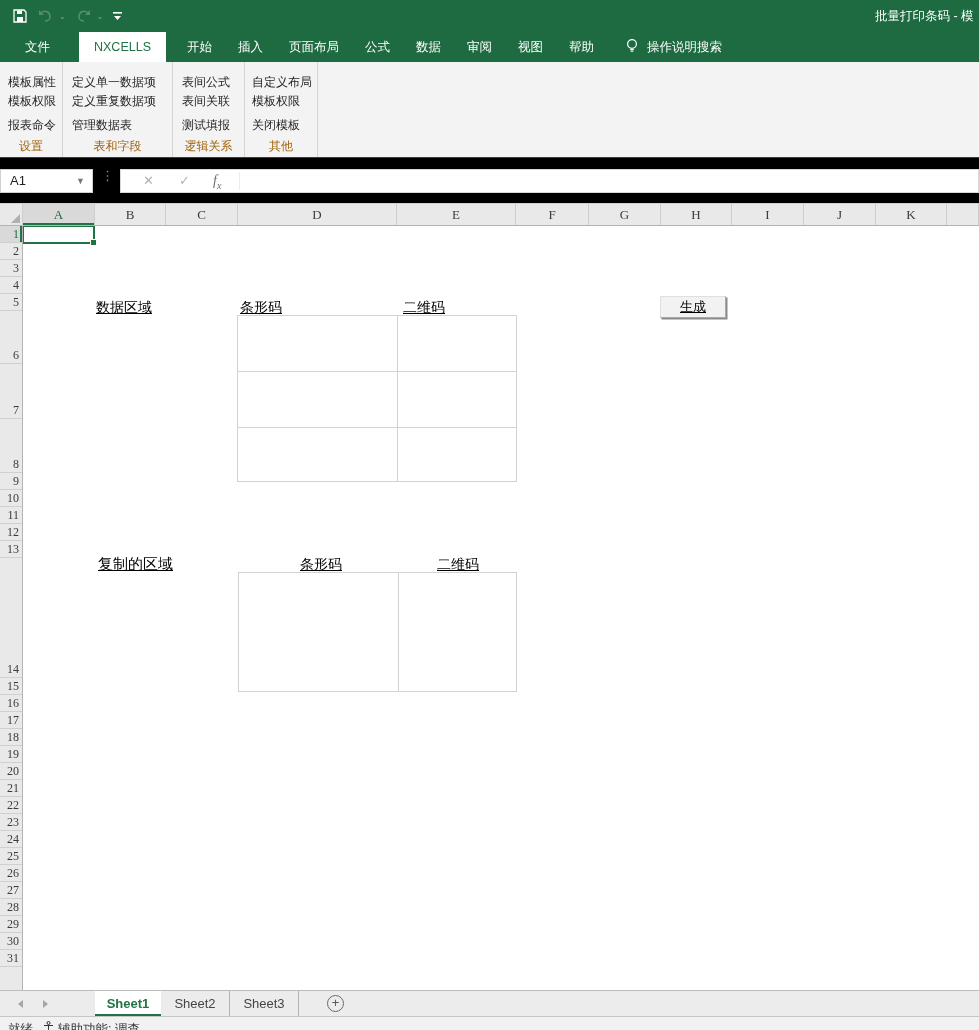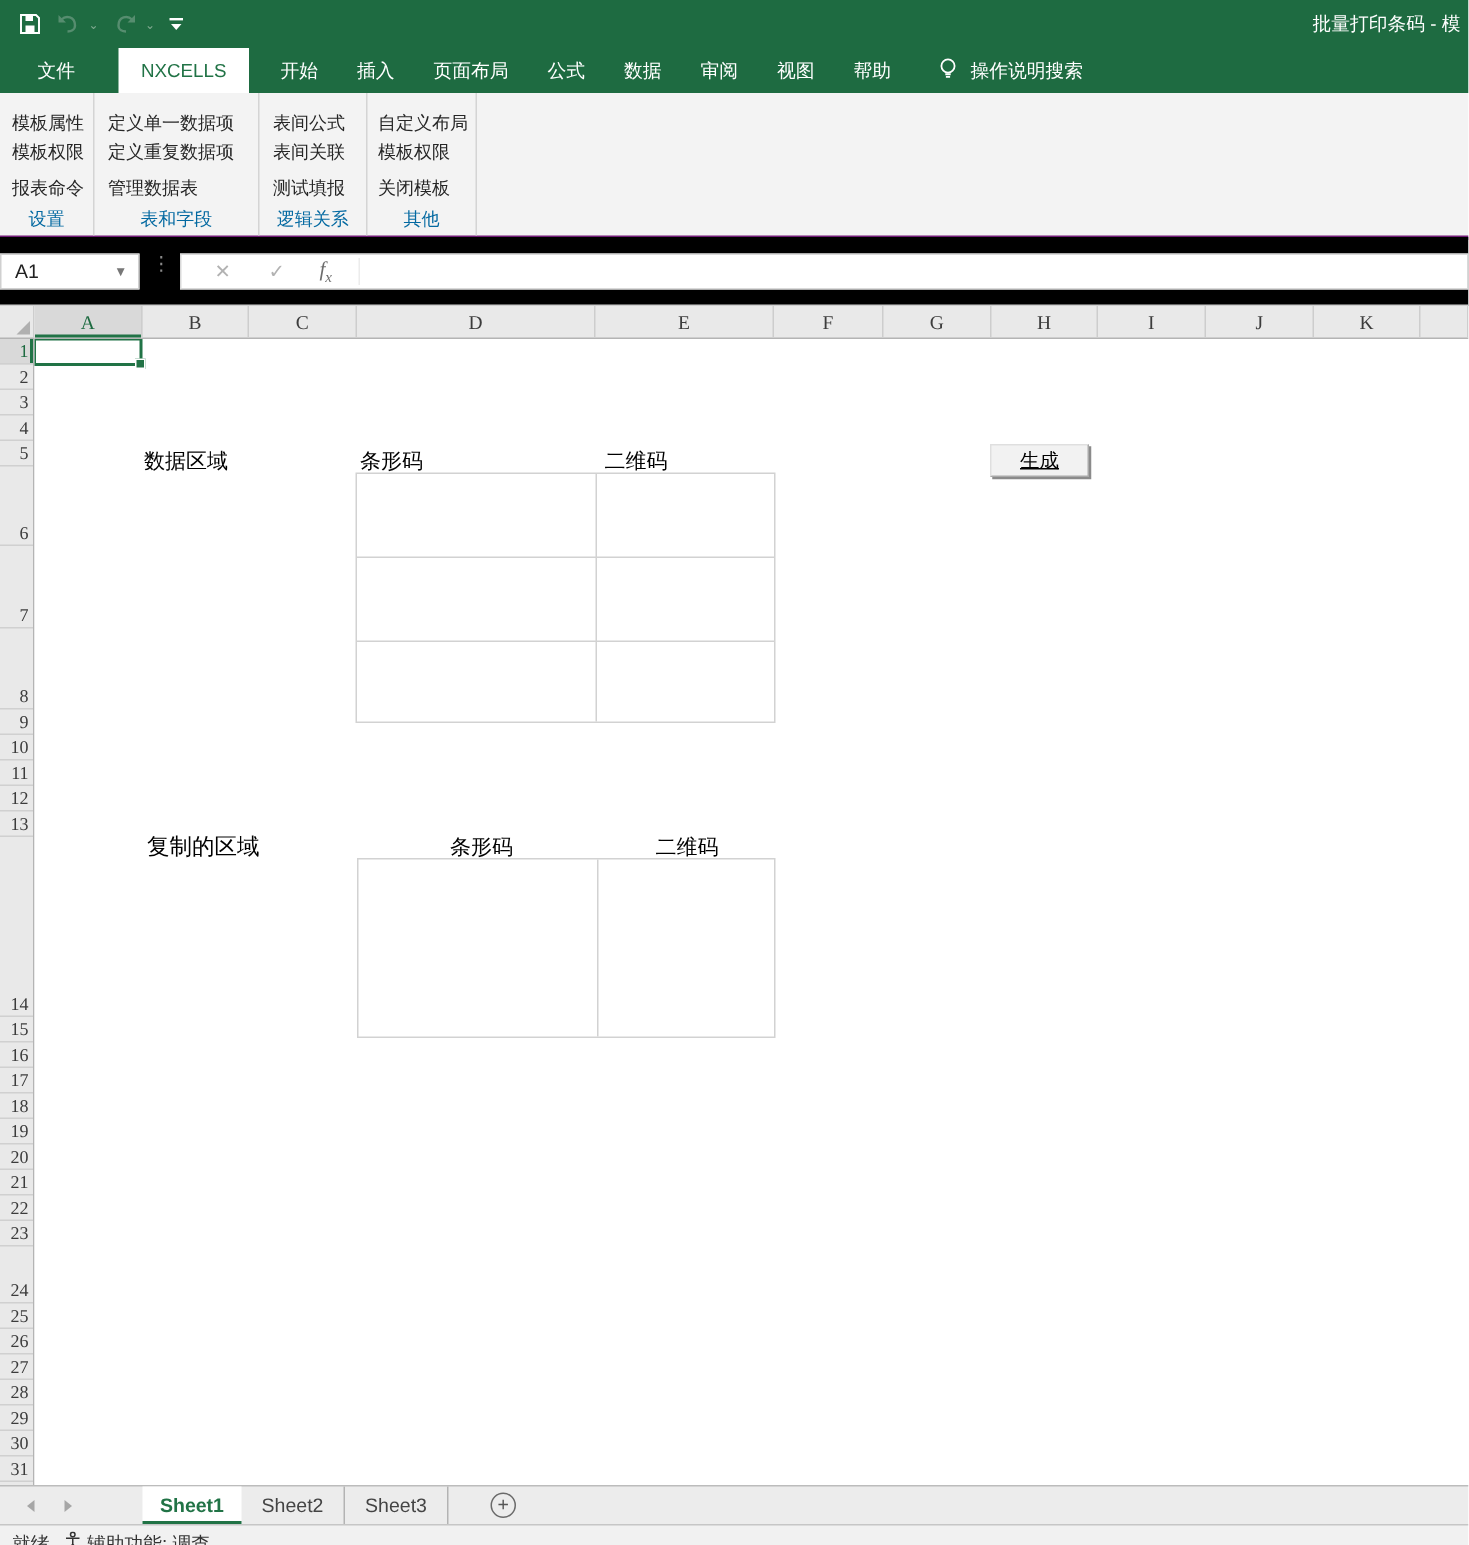--- a/index.html
+++ b/index.html
@@ -21,21 +21,21 @@
   .tabrow{position:absolute;left:0;top:32px;width:979px;height:30px;background:#1e6b41;display:flex;align-items:stretch;padding-left:8px;box-sizing:border-box;}
   .rtab{color:#fff;font-size:12.5px;line-height:30px;padding:0 13px;white-space:nowrap;}
   .rtab.file{padding:0 17px;}
   .rtab.active{background:#fff;color:#217346;padding:0 15px;margin-left:12px;margin-right:8px;}
   .search-wrap{display:flex;align-items:center;margin-left:18px;color:#fff;font-size:12.5px;gap:8px;}
   
   .ribbon{position:absolute;left:0;top:62px;width:979px;height:95px;background:#f3f3f3;border-bottom:3px solid #701a75;}
   .rgroup{position:absolute;top:0;height:95px;border-right:1px solid #d4d4d4;box-sizing:border-box;}
   .rgroup .rbtn{position:absolute;left:9px;height:15px;font-size:12px;color:#262626;white-space:nowrap;cursor:default;}
   .rgroup .r1{top:12px;} .rgroup .r2{top:31px;} .rgroup .r3{top:55px;}
-  .rgroup .glabel{position:absolute;left:0;right:0;top:76px;text-align:center;font-size:12px;color:#0369a1;}
+  .rgroup .glabel{position:absolute;left:0;right:0;top:76px;text-align:center;font-size:12px;color:#a16207;}
   .g1{left:0;width:63px;} .g2{left:63px;width:110px;} .g3{left:173px;width:72px;} .g4{left:245px;width:73px;}
   .g1 .rbtn{left:8px;} .g4 .rbtn{left:7px;}
   
   .fbar{position:absolute;left:0;top:158px;width:979px;height:46px;background:#000000;border-bottom:1px solid #cfcfcf;box-sizing:border-box;}
   .namebox{position:absolute;left:0;top:11px;width:93px;height:24px;background:#fff;border:1px solid #d0d0d0;box-sizing:border-box;font-size:13px;color:#222;line-height:22px;padding-left:9px;}
   .namebox .nb-caret{position:absolute;right:7px;top:0;color:#777;font-size:9px;}
   .fdots{position:absolute;left:101px;top:10px;color:#8a8a8a;font-size:13px;letter-spacing:0;}
   .fstrip{position:absolute;left:120px;right:0;top:11px;height:24px;background:#fff;border:1px solid #d9d9d9;box-sizing:border-box;}
   .fico{position:absolute;top:0;height:22px;line-height:22px;font-size:13px;color:#b2b2b2;}
   .fico.x{left:22px;} .fico.ck{left:58px;}
@@ -48,21 +48,21 @@
   .colheads{position:absolute;left:23px;top:204px;right:0;height:22px;background:#e9e9e9;border-bottom:1px solid #b4b4b4;box-sizing:border-box;display:flex;}
   .colh{height:21px;line-height:21px;text-align:center;font-family:"Liberation Serif",serif;font-size:13px;color:#3c3c3c;border-right:1px solid #cdcdcd;box-sizing:border-box;flex:none;}
   .colh.sel{background:#d9d9d9;color:#1e6b41;box-shadow:inset 0 -2px 0 #217346;}
   .rowheads{position:absolute;left:0;top:226px;width:23px;height:764px;background:#e9e9e9;border-right:1px solid #b4b4b4;box-sizing:border-box;overflow:hidden;}
   .rowh{width:22px;display:flex;align-items:flex-end;justify-content:flex-end;padding-right:3px;box-sizing:border-box;border-bottom:1px solid #d0d0d0;font-family:"Liberation Serif",serif;font-size:12px;color:#3c3c3c;}
   .rowh.sel{background:#d9d9d9;color:#1e6b41;box-shadow:inset -2px 0 0 #217346;}
   
   .sheet{position:absolute;left:23px;top:226px;right:0;height:764px;background:#fff;overflow:hidden;}
   .sel-cell{position:absolute;left:-1px;top:-1px;width:69px;height:15px;border:2px solid #217346;}
   .sel-cell .handle{position:absolute;right:-4px;bottom:-4px;width:5px;height:5px;background:#217346;border:1px solid #fff;}
-  .clabel{position:absolute;color:#000;white-space:nowrap;}
+  .clabel{position:absolute;color:#000;white-space:nowrap;text-decoration:underline;}
   .lab14{font-size:14px;} .lab15{font-size:15px;}
   .tblgrid{position:absolute;border:1px solid #d2d2d2;box-sizing:border-box;}
   .vline{position:absolute;top:0;bottom:0;width:1px;background:#d2d2d2;}
   .hline{position:absolute;left:0;right:0;height:1px;background:#d2d2d2;}
   .gen-btn{
     position:absolute;left:637px;top:70px;width:66px;height:22px;background:#f2f2f2;
     border:1px solid #a9a9a9;border-top-color:#dfdfdf;border-left-color:#dfdfdf;
     box-shadow:1.5px 1.5px 0 #8b8b8b;box-sizing:border-box;
     font-size:13px;color:#000;text-align:center;line-height:20px;text-decoration:underline;cursor:default;
   }
@@ -214,21 +214,21 @@
     <div class="rowh" style="height: 120px;">14</div>
     <div class="rowh" style="height: 17px;">15</div>
     <div class="rowh" style="height: 17px;">16</div>
     <div class="rowh" style="height: 17px;">17</div>
     <div class="rowh" style="height: 17px;">18</div>
     <div class="rowh" style="height: 17px;">19</div>
     <div class="rowh" style="height: 17px;">20</div>
     <div class="rowh" style="height: 17px;">21</div>
     <div class="rowh" style="height: 17px;">22</div>
     <div class="rowh" style="height: 17px;">23</div>
-    <div class="rowh" style="height: 17px; margin-top: 21px;">24</div>
+    <div class="rowh" style="height: 17px;">24</div>
     <div class="rowh" style="height: 17px;">25</div>
     <div class="rowh" style="height: 17px;">26</div>
     <div class="rowh" style="height: 17px;">27</div>
     <div class="rowh" style="height: 17px;">28</div>
     <div class="rowh" style="height: 17px;">29</div>
     <div class="rowh" style="height: 17px;">30</div>
     <div class="rowh" style="height: 17px;">31</div>
   </div>
 
 <div class="sheet">

